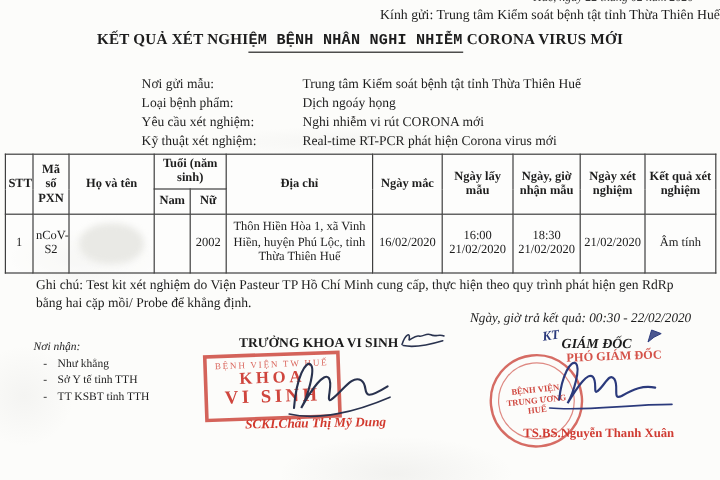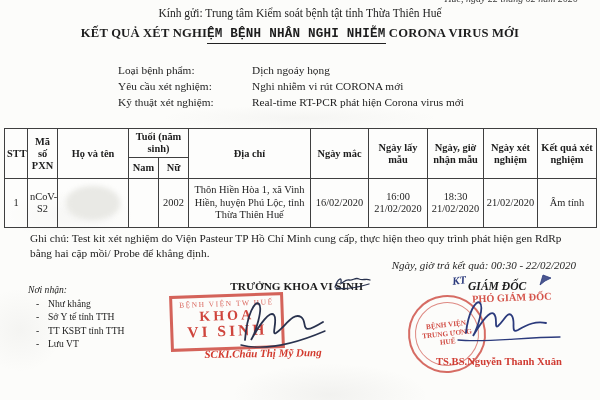--- a/index.html
+++ b/index.html
@@ -9,21 +9,21 @@
     background:
       radial-gradient(ellipse 90px 35px at 70px 215px, rgba(120,120,115,.07), transparent 70%),
       radial-gradient(ellipse 140px 45px at 330px 395px, rgba(120,120,115,.08), transparent 70%),
       radial-gradient(ellipse 60px 60px at 20px 330px, rgba(120,120,115,.06), transparent 70%),
       radial-gradient(ellipse 200px 18px at 300px 118px, rgba(120,120,115,.05), transparent 70%),
       #fcfcfa;
   }
   .abs{position:absolute;}
   
   .top-date{top:-7px;right:22px;font-style:italic;font-size:10px;color:#3a3a3a;white-space:nowrap;}
-  .kinh-gui{top:7px;left:0;width:100%;text-align:center;font-size:11.5px;}
+  .kinh-gui{top:7px;left:0;width:100%;text-align:right;font-size:11.5px;}
   .doc-title{top:26px;left:0;width:100%;text-align:center;font-size:12.6px;font-weight:bold;letter-spacing:.2px;white-space:nowrap;}
   .doc-title .u{border-bottom:1.2px solid #222;padding-bottom:2px;font-family:Liberation Mono, monospace;}
   
   .info{top:62px;left:118px;font-size:11.3px;line-height:16px;}
   .info .lab{display:inline-block;width:134px;}
   
   table.res{position:absolute;top:128px;left:4px;width:592px;border-collapse:collapse;table-layout:fixed;
     font-size:10.4px;background:rgba(255,255,255,.35);}
   table.res th,table.res td{border:1px solid #3f3f3f;padding:1px 2px;text-align:center;vertical-align:middle;
     overflow:hidden;font-weight:normal;}
@@ -34,21 +34,21 @@
   td.addr{text-align:left;padding:2px 5px;}
   .redact{width:54px;height:34px;margin:0 auto;background:#e9e9e5;border-radius:48%;filter:blur(2.5px);}
   
   .note{top:231px;left:30px;width:548px;font-size:11.3px;line-height:14.5px;}
   .result-time{top:259px;right:24px;font-size:11px;font-style:italic;}
   
   .noi-nhan{top:283px;left:28px;font-size:9.6px;line-height:13.5px;}
   .noi-nhan .t{font-weight:normal;font-style:italic;}
   .nn-item{padding-left:20px;position:relative;}
   .nn-item::before{content:"-";position:absolute;left:8px;}
-  .micro-title{top:280px;left:168px;width:195px;text-align:right;font-size:11.3px;font-weight:bold;white-space:nowrap;}
+  .micro-title{top:280px;left:168px;width:195px;text-align:center;font-size:11.3px;font-weight:bold;white-space:nowrap;}
   .stamp-rect{top:294px;left:170px;width:108px;height:50px;border:3px solid rgba(201,60,50,.8);
     transform:rotate(-2deg);text-align:center;color:rgba(203,53,44,.92);}
   .stamp-rect .l1{font-size:7.5px;letter-spacing:1.5px;margin-top:2px;color:rgba(214,85,75,.9);white-space:nowrap;}
   .stamp-rect .l2{font-size:14px;font-weight:bold;letter-spacing:3px;line-height:15px;}
   .stamp-rect .l3{font-size:15.5px;font-weight:bold;letter-spacing:3px;line-height:16px;}
   .micro-name{top:347px;left:188px;width:150px;text-align:center;font-size:11px;font-weight:bold;font-style:italic;
     color:#d23a2e;transform:rotate(-1deg);white-space:nowrap;}
   .kt-mark{top:274px;left:452px;font-size:11px;font-style:italic;color:#2b3a7c;transform:rotate(-8deg);font-weight:bold;}
   .director-title{top:280px;left:468px;font-size:11.6px;font-weight:bold;white-space:nowrap;font-style:italic;}
   .deputy-title{top:292px;left:472px;font-size:10.3px;font-weight:bold;color:rgba(206,58,48,.88);
@@ -63,20 +63,21 @@
   svg.sig{position:absolute;overflow:visible;}
 </style>
 </head>
 <body>
 
 <div class="abs top-date">Huế, ngày 22 tháng 02 năm 2020</div>
 <div class="abs kinh-gui">Kính gửi: Trung tâm Kiểm soát bệnh tật tỉnh Thừa Thiên Huế</div>
 <div class="abs doc-title"><span>KẾT QUẢ XÉT NGHI</span><span class="u">ỆM BỆNH NHÂN NGHI NHIỄM</span><span> CORONA VIRUS MỚI</span></div>
 
 <div class="abs info">
+  <div><span class="lab">Nơi gửi mẫu:</span><span>Trung tâm Kiểm soát bệnh tật tỉnh Thừa Thiên Huế</span></div>
   <div><span class="lab">Loại bệnh phẩm:</span><span>Dịch ngoáy họng</span></div>
   <div><span class="lab">Yêu cầu xét nghiệm:</span><span>Nghi nhiễm vi rút CORONA mới</span></div>
   <div><span class="lab">Kỹ thuật xét nghiệm:</span><span>Real-time RT-PCR phát hiện Corona virus mới</span></div>
 </div>
 
 <table class="res">
   <colgroup>
     <col style="width:23px">
       <col style="width:30px">
       <col style="width:71px">
@@ -131,21 +132,20 @@
   </table>
 
 <div class="abs note">Ghi chú: Test kit xét nghiệm do Viện Pasteur TP Hồ Chí Minh cung cấp, thực hiện theo quy trình phát hiện gen RdRp bằng hai cặp mồi/ Probe để khẳng định.</div>
 <div class="abs result-time">Ngày, giờ trả kết quả: 00:30 - 22/02/2020</div>
 
 <div class="abs noi-nhan">
   <div class="t">Nơi nhận:</div>
   <div class="nn-item">Như khẳng</div>
   <div class="nn-item">Sở Y tế tỉnh TTH</div>
   <div class="nn-item">TT KSBT tỉnh TTH</div>
-  <div class="nn-item">Lưu VT</div>
 </div>
 
 <div class="abs micro-title">TRƯỞNG KHOA VI SINH</div>
 <svg class="sig" style="top:274px;left:332px" width="42" height="18" viewBox="0 0 42 18">
   <path d="M3,13 C6,4 10,3 9,8 C8,12 13,5 17,6 C21,7 23,3 27,5 C31,7 34,4 38,6 M4,14 C14,16 27,13 37,10" fill="none" stroke="#29324e" stroke-width="1.3" stroke-linecap="round"></path>
 </svg>
 <div class="abs stamp-rect">
   <div class="l1">BỆNH VIỆN TW HUẾ</div>
   <div class="l2">KHOA</div>
   <div class="l3">VI SINH</div>

